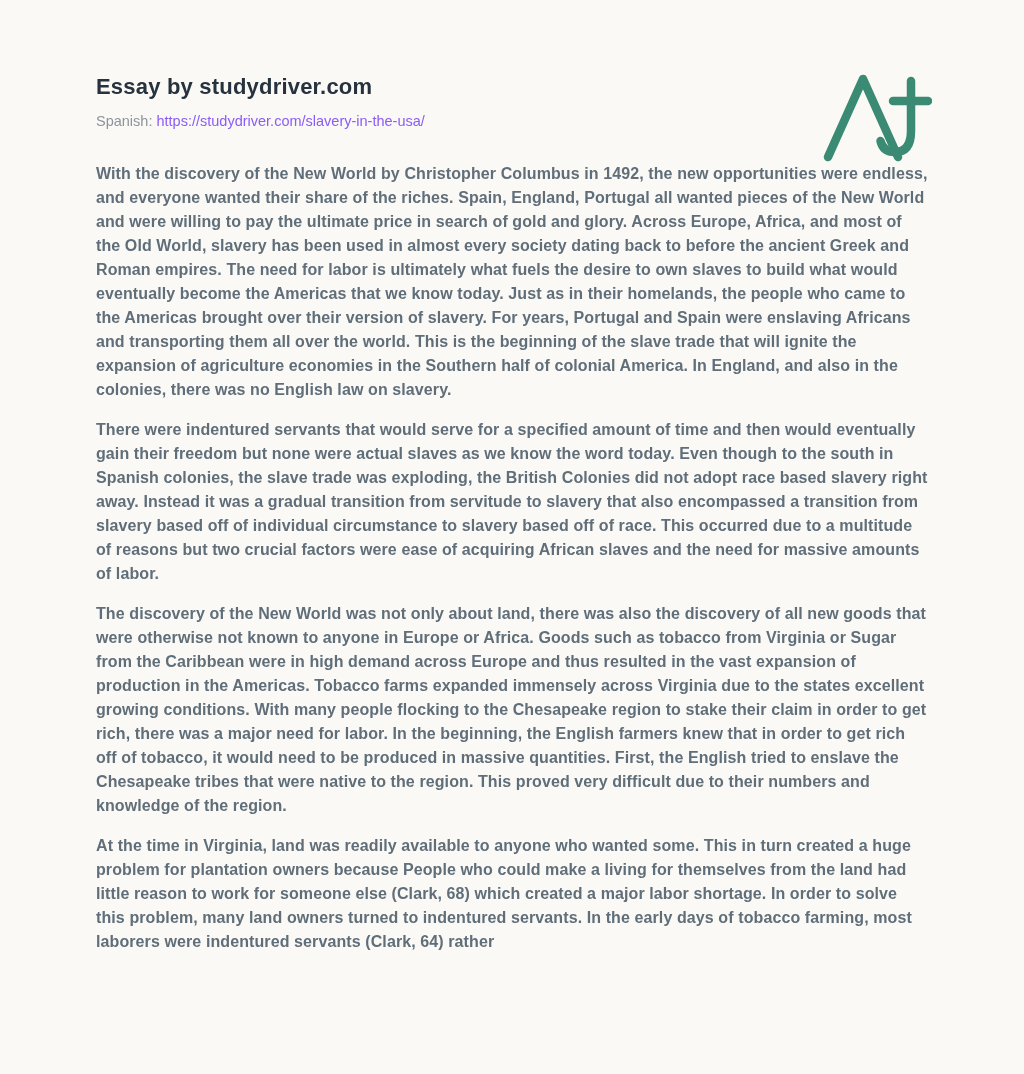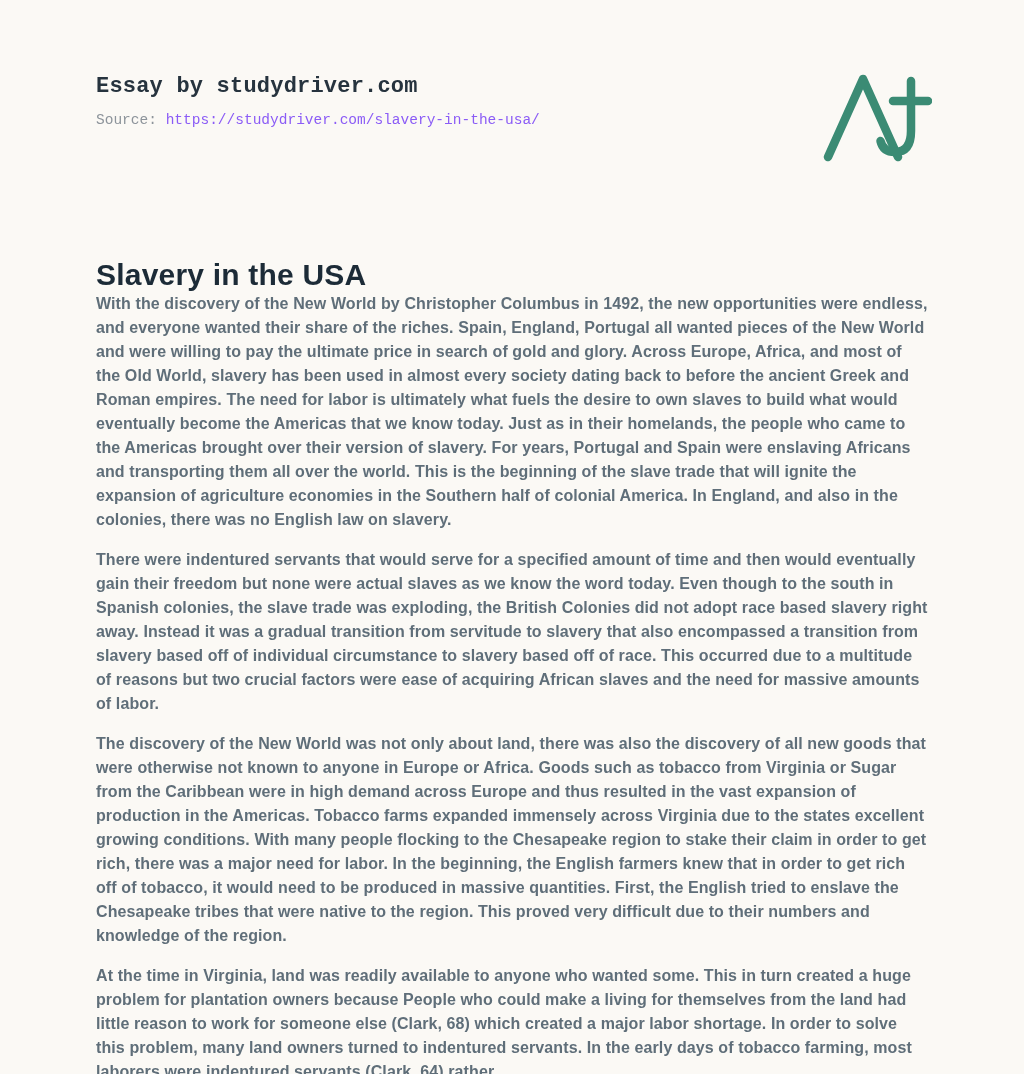--- a/index.html
+++ b/index.html
@@ -4,21 +4,21 @@
 <style>
   * { margin: 0; padding: 0; box-sizing: border-box; }
   html, body { width: 1024px; height: 1074px; overflow: hidden; }
   body {
     background: #fbf9f5;
     font-family: "Liberation Sans", sans-serif;
     -webkit-font-smoothing: antialiased;
   }
   .page { width: 1024px; height: 1074px; padding: 74px 96px 0 96px; }
 
-  .header { display: flex; justify-content: space-between; align-items: flex-start; font-family: Liberation Mono, monospace; }
+  .header { display: flex; justify-content: space-between; align-items: flex-start; }
   .byline { font-size: 22px; font-weight: 700; color: #26333e; letter-spacing: 0.2px; }
   .source-line { margin-top: 13px; font-size: 14.5px; color: #8d949b; }
   .source-line a { color: #e8566d; text-decoration: none; cursor: pointer; }
   .logo { margin-top: -4px; margin-right: -4px; line-height: 0; }
 
   .title { margin-top: 96px; font-size: 30px; font-weight: 700; color: #1c2b37; letter-spacing: 0.2px; }
 
   .essay-body { width: 833px; font-weight: bold; }
   .essay-body p {
     font-size: 16px;
@@ -30,37 +30,36 @@
 </style>
 </head>
 <body style="background: rgb(251, 249, 245);">
 
 <div class="page">
 
   <div class="header">
     <div class="header-left">
       <div class="byline" style="color: rgb(38, 51, 62);">Essay by studydriver.com</div>
       <div class="source-line" style="color: rgb(141, 148, 155);">
-        <span>Source:</span>
+        <span>Spanish:</span>
         <a href="#" style="color: #8b5cf6;">https://studydriver.com/slavery-in-the-usa/</a>
       </div>
     </div>
 
     <div class="logo">
       <svg width="112" height="92" viewBox="0 0 112 92">
         <g class="logo-stroke" stroke="#3b8b74" stroke-width="8.5" fill="none" stroke-linecap="round" stroke-linejoin="round">
           <path d="M8 87 L43 9 L78 87"></path>
           <path d="M91 11 L91 61 Q91 82 75 82 Q63 82 60.5 71"></path>
           <path d="M73 31 L108 31"></path>
         </g>
       </svg>
     </div>
   </div>
 
-  <h1 class="title" style="color: rgb(28, 43, 55);">Slavery in the USA</h1>
 
   <div class="essay-body">
       <p style="color: rgb(95, 110, 121);">With the discovery of the New World by Christopher Columbus in 1492, the new opportunities were endless, and everyone wanted their share of the riches. Spain, England, Portugal all wanted pieces of the New World and were willing to pay the ultimate price in search of gold and glory. Across Europe, Africa, and most of the Old World, slavery has been used in almost every society dating back to before the ancient Greek and Roman empires. The need for labor is ultimately what fuels the desire to own slaves to build what would eventually become the Americas that we know today. Just as in their homelands, the people who came to the Americas brought over their version of slavery. For years, Portugal and Spain were enslaving Africans and transporting them all over the world. This is the beginning of the slave trade that will ignite the expansion of agriculture economies in the Southern half of colonial America. In England, and also in the colonies, there was no English law on slavery.</p>
       <p style="color: rgb(95, 110, 121);">There were indentured servants that would serve for a specified amount of time and then would eventually gain their freedom but none were actual slaves as we know the word today. Even though to the south in Spanish colonies, the slave trade was exploding, the British Colonies did not adopt race based slavery right away. Instead it was a gradual transition from servitude to slavery that also encompassed a transition from slavery based off of individual circumstance to slavery based off of race. This occurred due to a multitude of reasons but two crucial factors were ease of acquiring African slaves and the need for massive amounts of labor.</p>
       <p style="color: rgb(95, 110, 121);">The discovery of the New World was not only about land, there was also the discovery of all new goods that were otherwise not known to anyone in Europe or Africa. Goods such as tobacco from Virginia or Sugar from the Caribbean were in high demand across Europe and thus resulted in the vast expansion of production in the Americas. Tobacco farms expanded immensely across Virginia due to the states excellent growing conditions. With many people flocking to the Chesapeake region to stake their claim in order to get rich, there was a major need for labor. In the beginning, the English farmers knew that in order to get rich off of tobacco, it would need to be produced in massive quantities. First, the English tried to enslave the Chesapeake tribes that were native to the region. This proved very difficult due to their numbers and knowledge of the region.</p>
       <p style="color: rgb(95, 110, 121);">At the time in Virginia, land was readily available to anyone who wanted some. This in turn created a huge problem for plantation owners because People who could make a living for themselves from the land had little reason to work for someone else (Clark, 68) which created a major labor shortage. In order to solve this problem, many land owners turned to indentured servants. In the early days of tobacco farming, most laborers were indentured servants (Clark, 64) rather</p>
     </div>
 
 </div>
 

